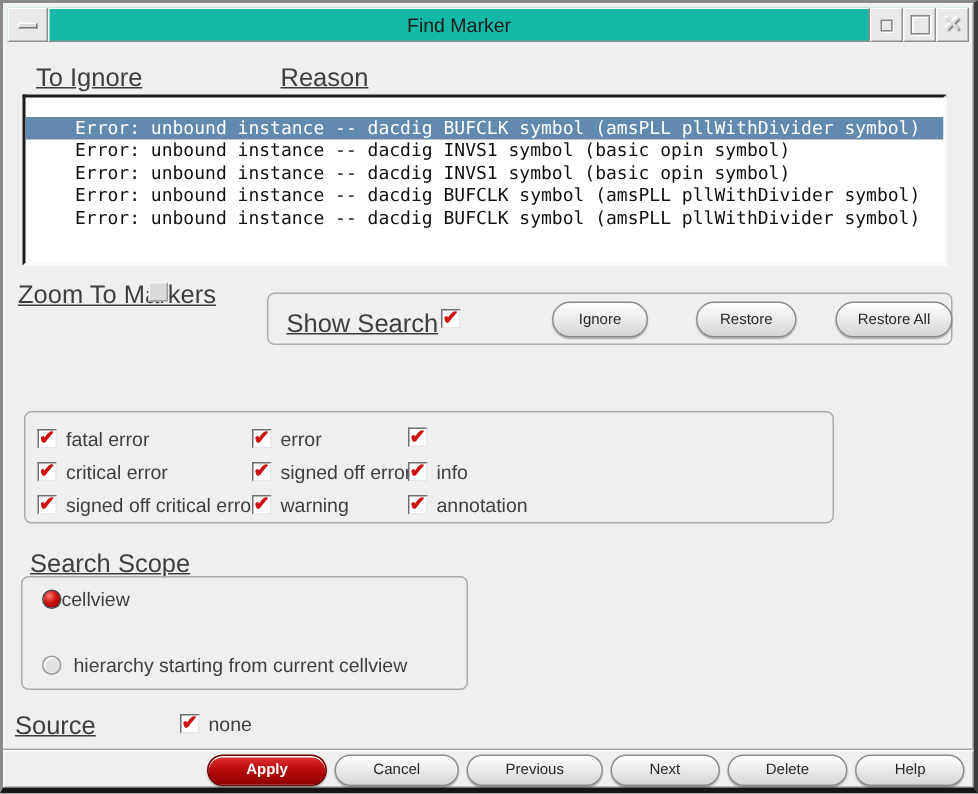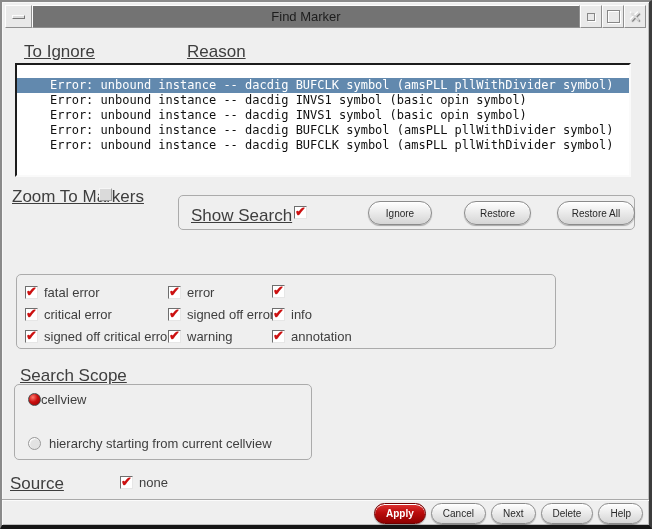--- a/index.html
+++ b/index.html
@@ -11,21 +11,21 @@
     background:#efefef;
     border-top:2px solid #8a8a8a; border-left:2px solid #8a8a8a;
     border-right:3px solid #3c3c3c; border-bottom:4px solid #151515;
     box-shadow: inset 1px 1px 0 #f8f8f8, inset -1px -1px 0 #bdbdbd;
   }
 
   
   .titlebar {
     position:absolute; left:3px; top:3px; right:3px; height:23px;
     display:flex; align-items:stretch;
-    background:#737373;
+    background:#14b8a6;
   }
   .tb-btn {
     background:#e9e9e9;
     border:1px solid; border-color:#fdfdfd #8f8f8f #8f8f8f #fdfdfd;
     display:flex; align-items:center; justify-content:center;
   }
   .tb-menu { width:27px; }
   .tb-menu .dash { width:13px; height:4px; background:#dcdcdc;
     border:1px solid; border-color:#fcfcfc #777 #777 #fcfcfc; }
   .tb-title {
@@ -101,21 +101,21 @@
     box-shadow: 0 1px 1px rgba(0,0,0,0.3), inset 0 1px 0 #ffffff;
     font-size:10px; color:#282828; cursor:default;
   }
   .pill.primary {
     background:linear-gradient(#e03434, #bb0c0c 45%, #8f0000);
     border-color:#6d0000; color:#ffffff; font-weight:bold;
   }
   .panel-btn { position:absolute; height:24px; }
 
   .footer { position:absolute; right:6px; top:501px; display:flex; gap:5px; }
-  .footer .pill { height:21px; padding:0 11px; }
+  .footer .pill { height:21px; padding:0 25px; }
 
   .separator { position:absolute; left:0; right:0; top:497px; height:2px;
     border-top:1px solid #a9a9a9; border-bottom:1px solid #fbfbfb; }
 </style>
 </head>
 <body>
 
 <div class="stage">
 
   <div class="titlebar">
@@ -234,18 +234,19 @@
     <span class="checkbox">
         <span class="check">✔</span>
       </span>
     <span>none</span>
   </div>
 
   <div class="separator"></div>
   <div class="footer">
     <div class="pill primary">Apply</div>
     <div class="pill">Cancel</div>
+    <div class="pill">Previous</div>
     <div class="pill">Next</div>
     <div class="pill">Delete</div>
     <div class="pill">Help</div>
   </div>
 
 </div>
 
 </body></html>

